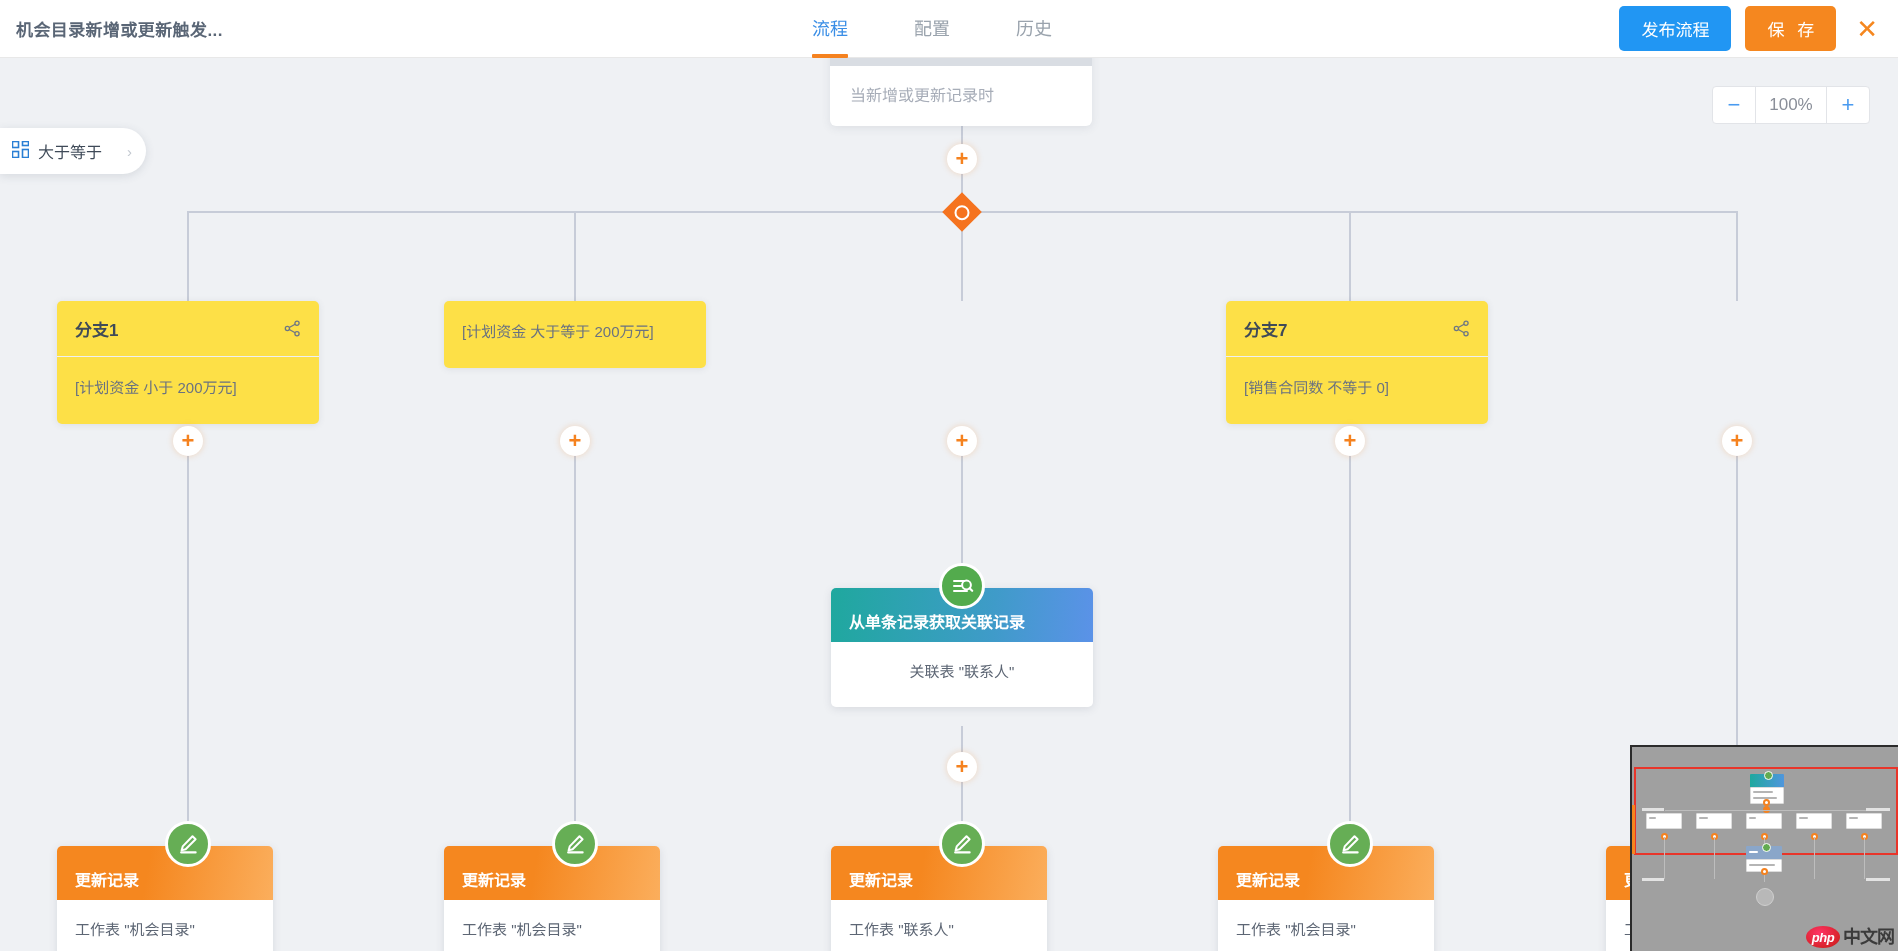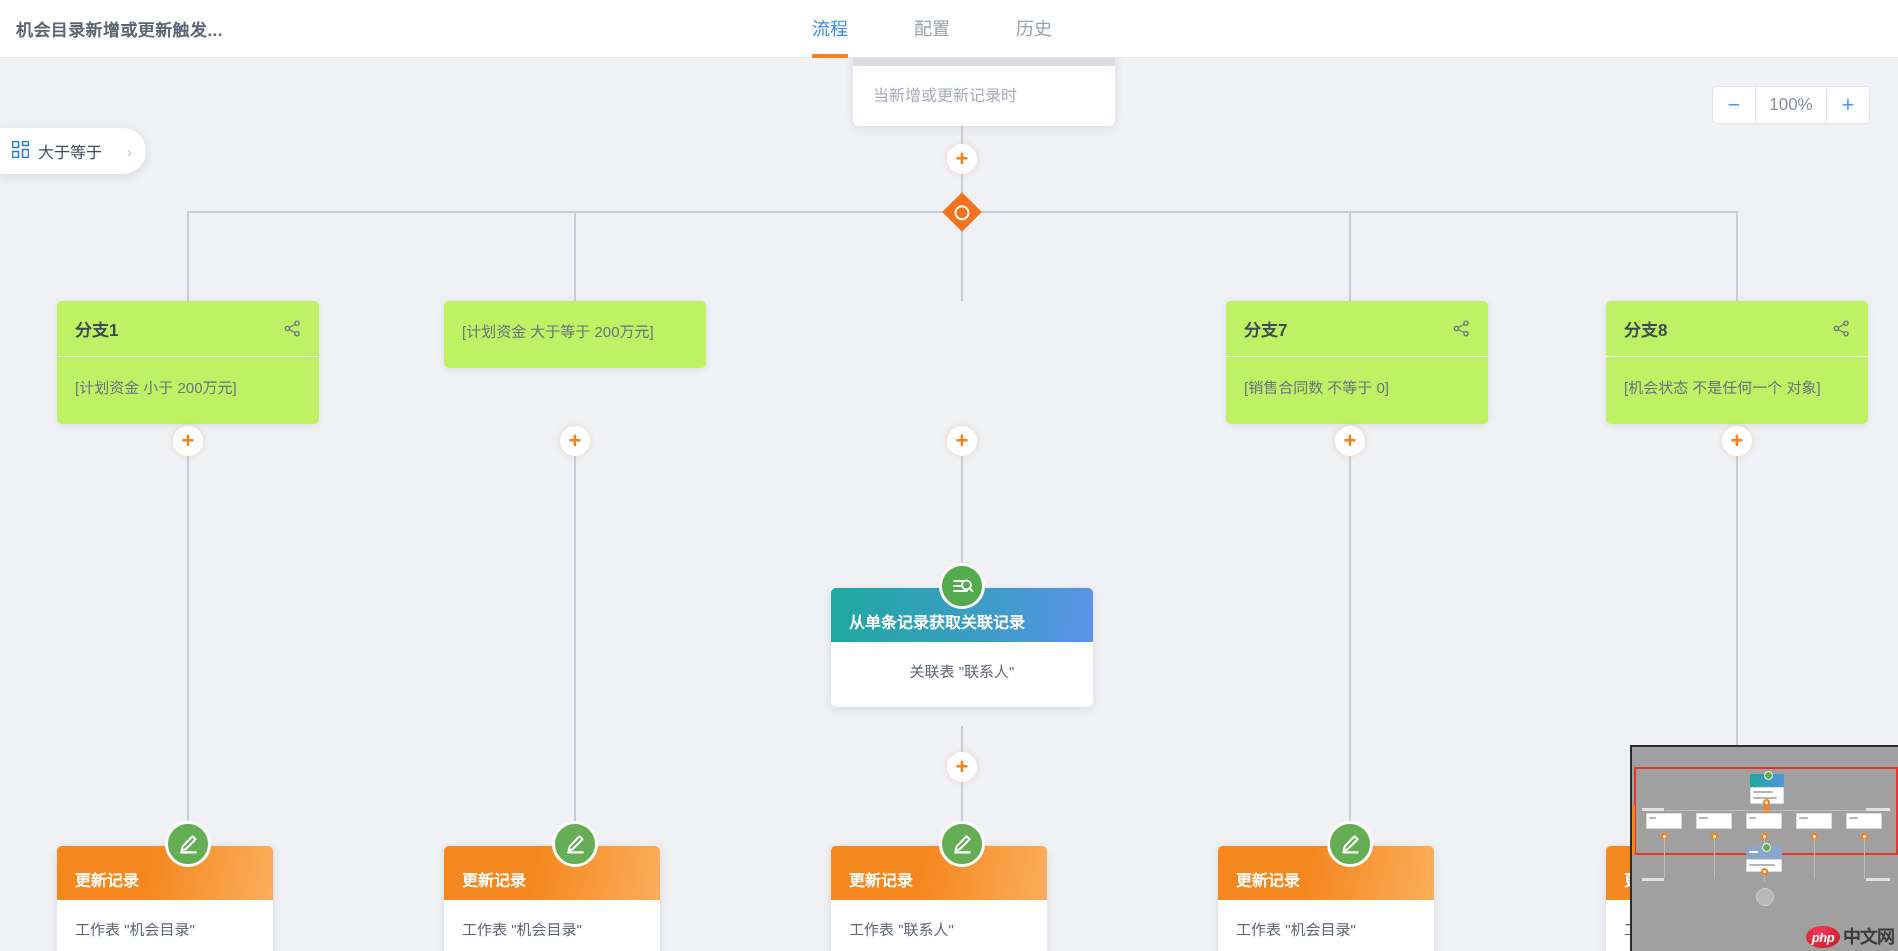--- a/index.html
+++ b/index.html
@@ -208,21 +208,21 @@
   .trigger-body {
     padding: 16px 20px 20px 20px;
     font-size: 16px;
     color: #a7adb8;
   }
 
   
   .branch-card {
     position: absolute;
     width: 262px;
-    background: #bef264;
+    background: #fde047;
     border-radius: 5px;
     box-shadow: 0 1px 7px rgba(60,70,90,.10);
     z-index: 10;
   }
   .branch-head {
     height: 56px;
     display: flex;
     align-items: center;
     padding: 0 18px;
     border-bottom: 1px solid #eef0f3;
@@ -395,20 +395,25 @@
 
 <div class="topbar">
   <div class="app-title">机会目录新增或更新触发...</div>
 
   <div class="tabs">
     <div class="tab active">流程</div>
     <div class="tab">配置</div>
     <div class="tab">历史</div>
   </div>
 
+  <div class="topbar-actions">
+    <button class="btn btn-publish">发布流程</button>
+    <button class="btn btn-save">保 存</button>
+    <span class="close-x">✕</span>
+  </div>
 </div>
 
 <div class="canvas">
 
   <div class="zoom-ctl">
     <div class="zoom-btn">−</div>
     <div class="zoom-val">100%</div>
     <div class="zoom-btn">+</div>
   </div>
 
@@ -418,21 +423,21 @@
         <rect x="0.5" y="0.5" width="6" height="6" fill="none" stroke="#2a7fd4" stroke-width="1.6"></rect>
         <rect x="10.5" y="0.5" width="6" height="4" fill="none" stroke="#2a7fd4" stroke-width="1.6"></rect>
         <rect x="0.5" y="10.5" width="6" height="6" fill="none" stroke="#2a7fd4" stroke-width="1.6"></rect>
         <rect x="10.5" y="8.5" width="6" height="8" fill="none" stroke="#2a7fd4" stroke-width="1.6"></rect>
       </svg>
     </span>
     <span class="assistant-label">大于等于</span>
     <span class="assistant-chev">›</span>
   </div>
 
-  <div class="node-trigger" style="left:830px; top:-22px;margin-left:23px;">
+  <div class="node-trigger" style="left:830px; top:-22px;">
     <div class="trigger-head"></div>
     <div class="trigger-body">当新增或更新记录时</div>
   </div>
 
   <div class="vline" style="left:961px; top:64px; height:67px;"></div>
   <div class="plus" style="left:962px; top:101px;">+</div>
   <div class="vline" style="left:961px; top:116px; height:30px;"></div>
 
   <div class="diamond" style="left:962px; top:154px;"></div>
 
@@ -474,35 +479,20 @@
           <circle cx="3.4" cy="8.5" r="2.1" fill="none" stroke="#6d7684" stroke-width="1.3"></circle>
           <circle cx="13" cy="13.8" r="2.1" fill="none" stroke="#6d7684" stroke-width="1.3"></circle>
           <line x1="5.3" y1="7.5" x2="11.1" y2="4.2" stroke="#6d7684" stroke-width="1.3"></line>
           <line x1="5.3" y1="9.5" x2="11.1" y2="12.8" stroke="#6d7684" stroke-width="1.3"></line>
         </svg>
       </span>
     </div>
     <div class="branch-body">[销售合同数 不等于 0]</div>
   </div>
 
-  <div class="branch-card" style="left:1606px; top:243px;">
-    <div class="branch-head">
-      <span class="branch-title">分支8</span>
-      <span class="branch-share">
-        <svg width="17" height="17" viewBox="0 0 17 17">
-          <circle cx="13" cy="3.2" r="2.1" fill="none" stroke="#6d7684" stroke-width="1.3"></circle>
-          <circle cx="3.4" cy="8.5" r="2.1" fill="none" stroke="#6d7684" stroke-width="1.3"></circle>
-          <circle cx="13" cy="13.8" r="2.1" fill="none" stroke="#6d7684" stroke-width="1.3"></circle>
-          <line x1="5.3" y1="7.5" x2="11.1" y2="4.2" stroke="#6d7684" stroke-width="1.3"></line>
-          <line x1="5.3" y1="9.5" x2="11.1" y2="12.8" stroke="#6d7684" stroke-width="1.3"></line>
-        </svg>
-      </span>
-    </div>
-    <div class="branch-body">[机会状态 不是任何一个 对象]</div>
-  </div>
 
   <div class="vline" style="left:187px; top:386px; height:400px;"></div>
   <div class="vline" style="left:574px; top:386px; height:400px;"></div>
   <div class="vline" style="left:961px; top:386px; height:136px;"></div>
   <div class="vline" style="left:1349px; top:386px; height:400px;"></div>
   <div class="vline" style="left:1736px; top:386px; height:400px;"></div>
 
   <div class="plus" style="left:188px; top:383px;">+</div>
   <div class="plus" style="left:575px; top:383px;">+</div>
   <div class="plus" style="left:962px; top:383px;">+</div>

